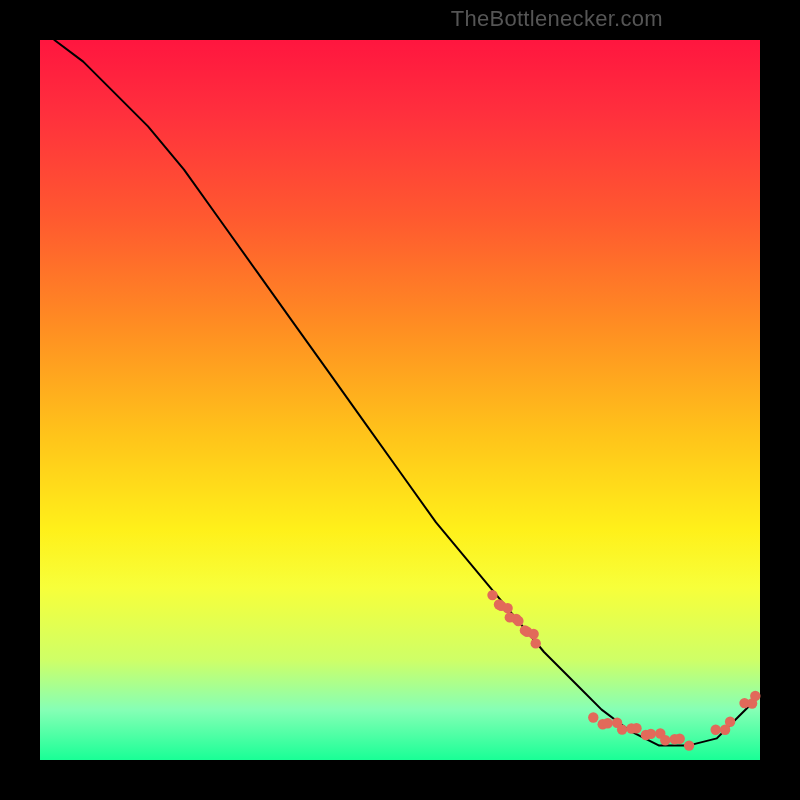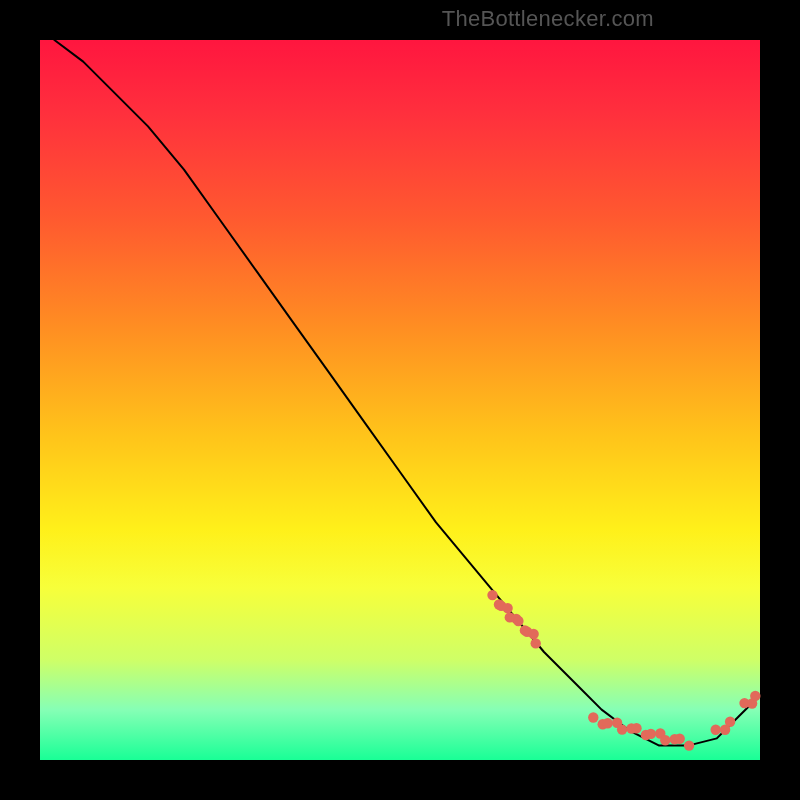--- a/index.html
+++ b/index.html
@@ -9,20 +9,21 @@
     height: 800px;
     background: #000;
     overflow: hidden;
     font-family: Arial, Helvetica, sans-serif;
   }
   .frame {
     position: relative;
     width: 666px;
     height: 800px;
     background: #000;
+    padding-left: 9px;
   }
   .watermark {
     position: absolute;
     top: 6px;
     right: 12px;
     color: #555;
     font-size: 22px;
     font-weight: 500;
     letter-spacing: 0.3px;
     z-index: 5;

